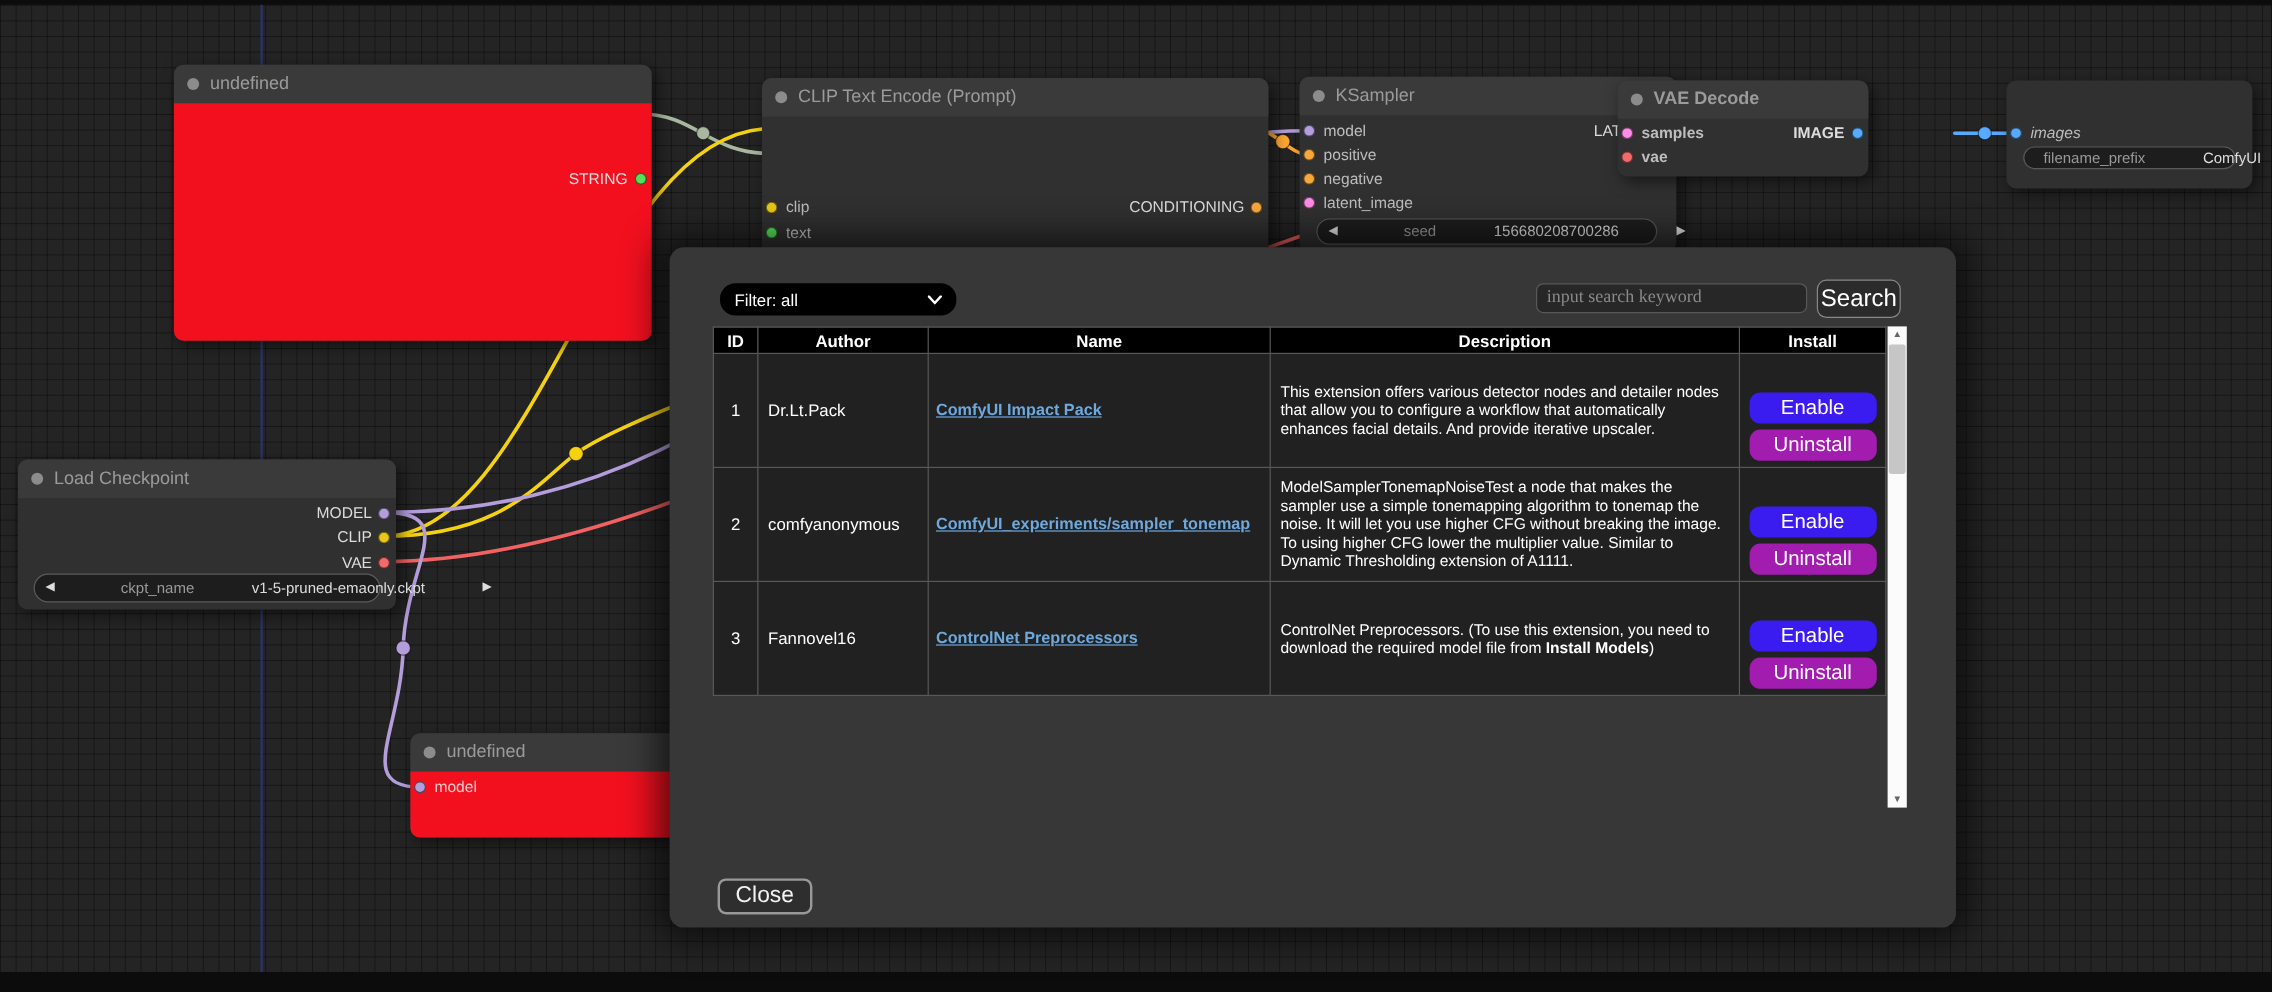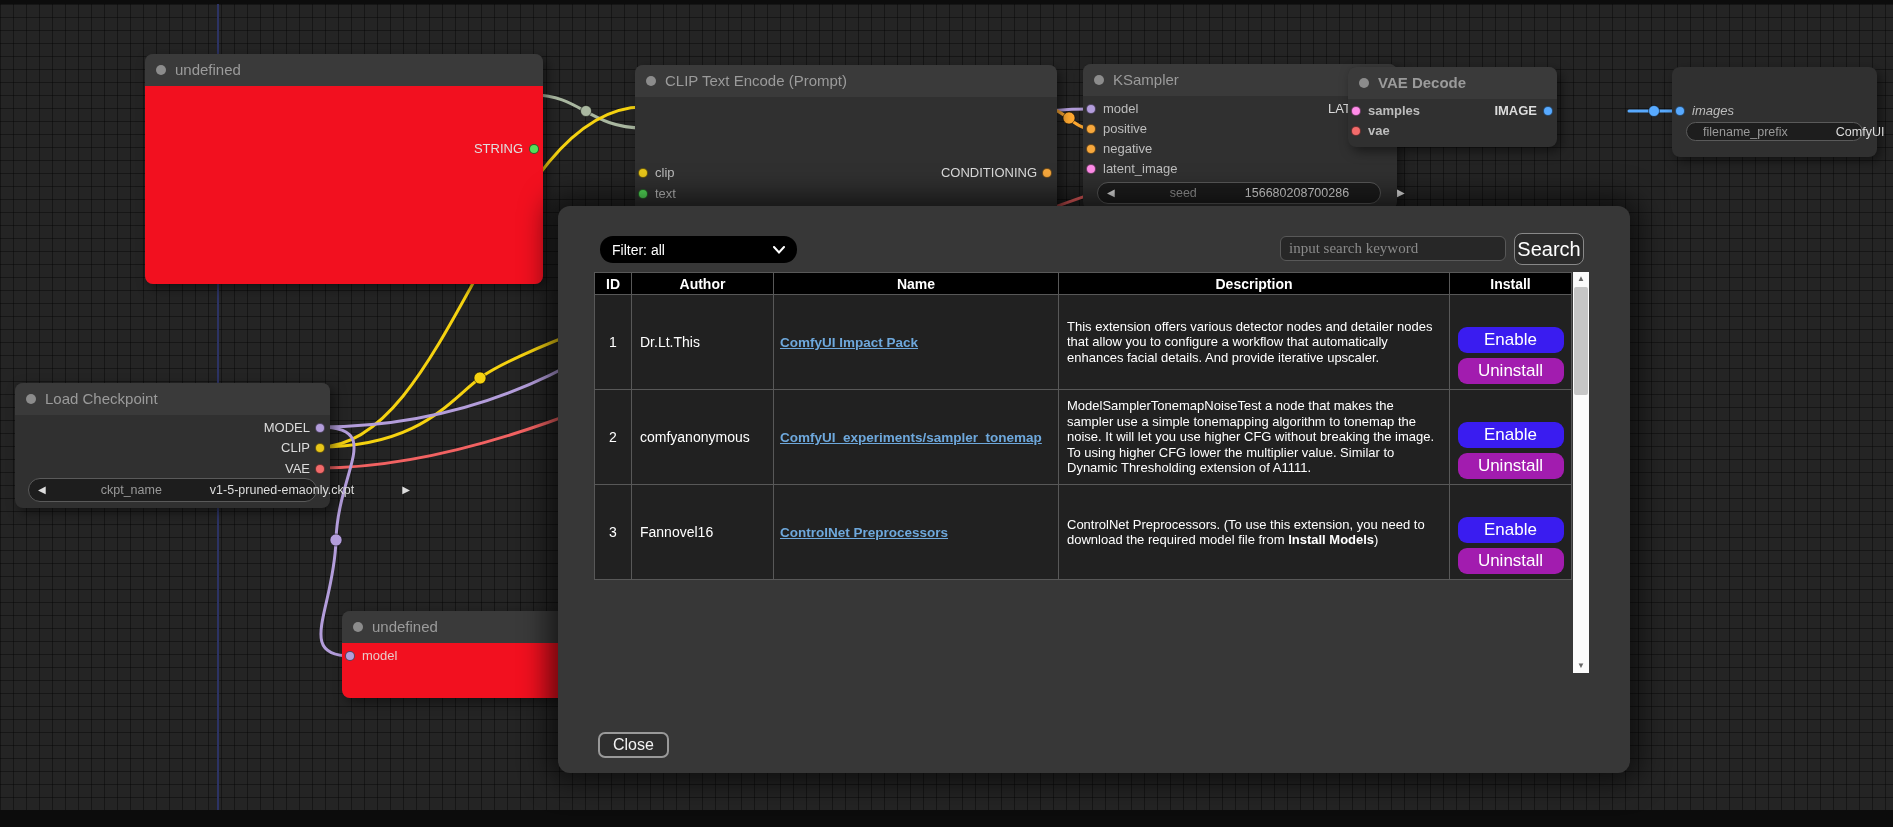--- a/index.html
+++ b/index.html
@@ -50,21 +50,21 @@
   .td-desc{padding:3px 8px !important;font-size:13px;line-height:15.5px;}
   .td-install{text-align:center;}
   .btn-install{display:block;width:106px;height:26px;margin:5px auto;border:none;border-radius:9px;color:#fff;
     font-size:17px;font-family:inherit;cursor:pointer;padding:0;}
   .btn-enable{background:#3a1cf0;margin-top:32px;}
   .btn-uninstall{background:#a21caf;}
   .scrollbar{position:absolute;left:1015px;top:66px;width:16px;height:401px;background:#fbfbfb;}
   .scroll-arrow{position:absolute;left:0;width:16px;height:14px;color:#666;font-size:8px;text-align:center;line-height:14px;cursor:pointer;}
   .scroll-thumb{position:absolute;left:1px;top:15px;width:14px;height:108px;background:#c6c6c6;border-radius:2px;cursor:pointer;}
   .close-btn{position:absolute;left:40px;top:526px;background:#2e2e2e;border:2px solid #999;border-radius:7px;
-    color:#f2f2f2;font-size:16px;font-family:inherit;padding:2px 13px;cursor:pointer;}
+    color:#f2f2f2;font-size:19px;font-family:inherit;padding:2px 13px;cursor:pointer;}
 </style>
 </head>
 <body>
 
 <div class="screen">
   <div class="canvas"></div>
   <div class="axis-line"></div>
 
   <svg class="wires" width="1893" height="827">
     <g fill="none" stroke-width="3" stroke-linecap="round">
@@ -212,21 +212,21 @@
           <th>ID</th>
           <th>Author</th>
           <th>Name</th>
           <th>Description</th>
           <th>Install</th>
         </tr>
       </thead>
       <tbody>
         <tr style="height:74px;">
           <td class="td-id">1</td>
-          <td class="td-author">Dr.Lt.This</td>
+          <td class="td-author">Dr.Lt.Pack</td>
           <td class="td-name"><a href="#">ComfyUI Impact Pack</a></td>
           <td class="td-desc">This extension offers various detector nodes and detailer nodes that allow you to configure a workflow that automatically enhances facial details. And provide iterative upscaler.</td>
           <td class="td-install">
             <button class="btn-install btn-enable">Enable</button>
             <button class="btn-install btn-uninstall">Uninstall</button>
           </td>
         </tr>
         <tr style="height:89px;">
           <td class="td-id">2</td>
           <td class="td-author">comfyanonymous</td>

